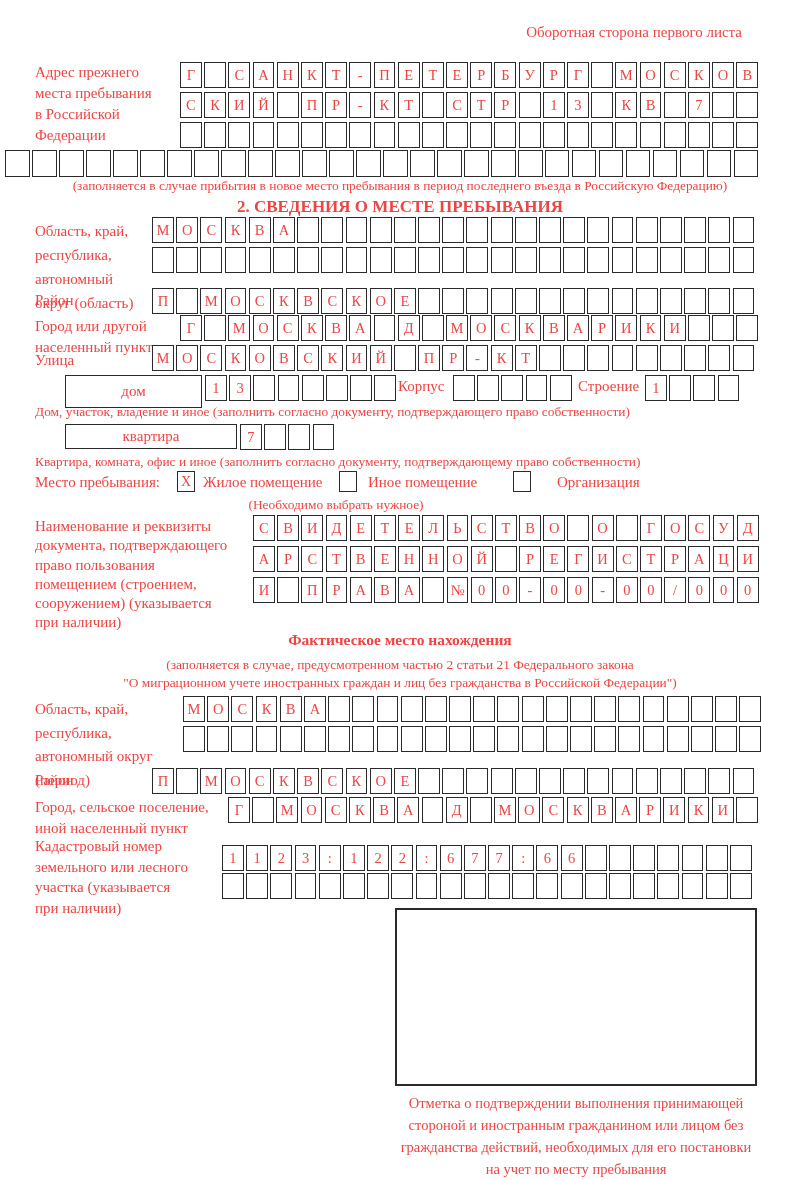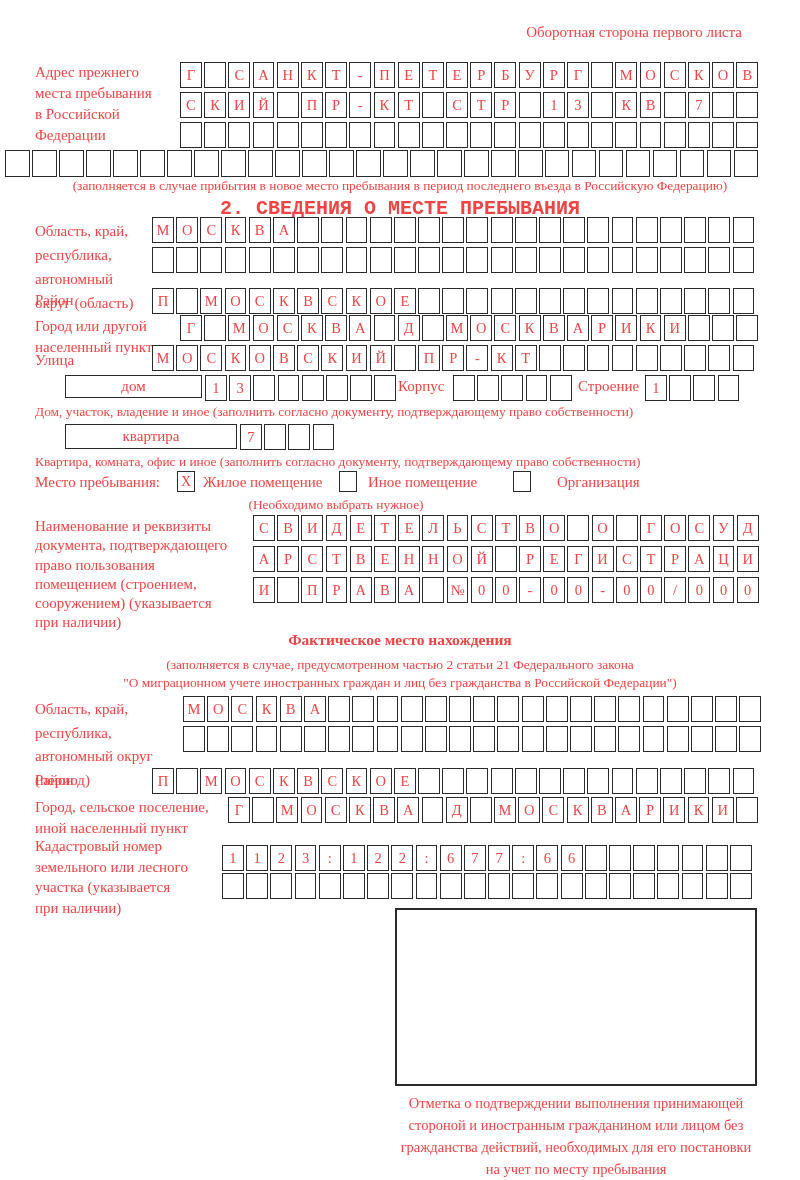--- a/index.html
+++ b/index.html
@@ -147,21 +147,21 @@
       <span class="cell"></span>
       <span class="cell"></span>
       <span class="cell"></span>
       <span class="cell"></span>
       <span class="cell"></span>
       <span class="cell"></span>
       <span class="cell"></span>
     </div>
   <div class="note center" style="top:178px;">(заполняется в случае прибытия в новое место пребывания в период последнего въезда в Российскую Федерацию)</div>
 
-  <div class="one center bold" style="top:197px;font-size:20px;font-family:Liberation Mono, monospace;">2. СВЕДЕНИЯ О МЕСТЕ ПРЕБЫВАНИЯ</div>
+  <div class="one center bold" style="top:197px;font-size:17px;">2. СВЕДЕНИЯ О МЕСТЕ ПРЕБЫВАНИЯ</div>
 
   <div class="lbl" style="left:35px;top:219px;line-height:24px;">
       <div>Область, край,</div>
       <div>республика,</div>
       <div>автономный</div>
       <div>округ (область)</div>
     </div>
   <div class="cellrow" style="left:152px;top:217px;">
       <span class="cell">М</span>
       <span class="cell">О</span>
@@ -299,21 +299,21 @@
       <span class="cell"></span>
       <span class="cell"></span>
       <span class="cell"></span>
       <span class="cell"></span>
       <span class="cell"></span>
       <span class="cell"></span>
       <span class="cell"></span>
       <span class="cell"></span>
     </div>
 
-  <div class="wbox" style="left:65px;top:375px;width:137px;height:23px;">
+  <div class="wbox" style="left:65px;top:375px;width:137px;height:33px;">
     <span>дом</span>
   </div>
   <div class="cellrow" style="left:205px;top:375px;">
       <span class="cell">1</span>
       <span class="cell">3</span>
       <span class="cell"></span>
       <span class="cell"></span>
       <span class="cell"></span>
       <span class="cell"></span>
       <span class="cell"></span>
@@ -327,21 +327,21 @@
       <span class="cell"></span>
       <span class="cell"></span>
     </div>
   <div class="one" style="left:578px;top:378px;">Строение</div>
   <div class="cellrow" style="left:645px;top:375px;">
       <span class="cell">1</span>
       <span class="cell"></span>
       <span class="cell"></span>
       <span class="cell"></span>
     </div>
-  <div class="note" style="left:35px;top:404px;">Дом, участок, владение и иное (заполнить согласно документу, подтверждающему право собственности)</div>
+  <div class="note" style="left:35px;top:404px;">Дом, участок, владение и иное (заполнить согласно документу, подтверждающего право собственности)</div>
 
   <div class="wbox" style="left:65px;top:424px;width:172px;height:25px;">
     <span>квартира</span>
   </div>
   <div class="cellrow" style="left:240px;top:424px;">
       <span class="cell">7</span>
       <span class="cell"></span>
       <span class="cell"></span>
       <span class="cell"></span>
     </div>

